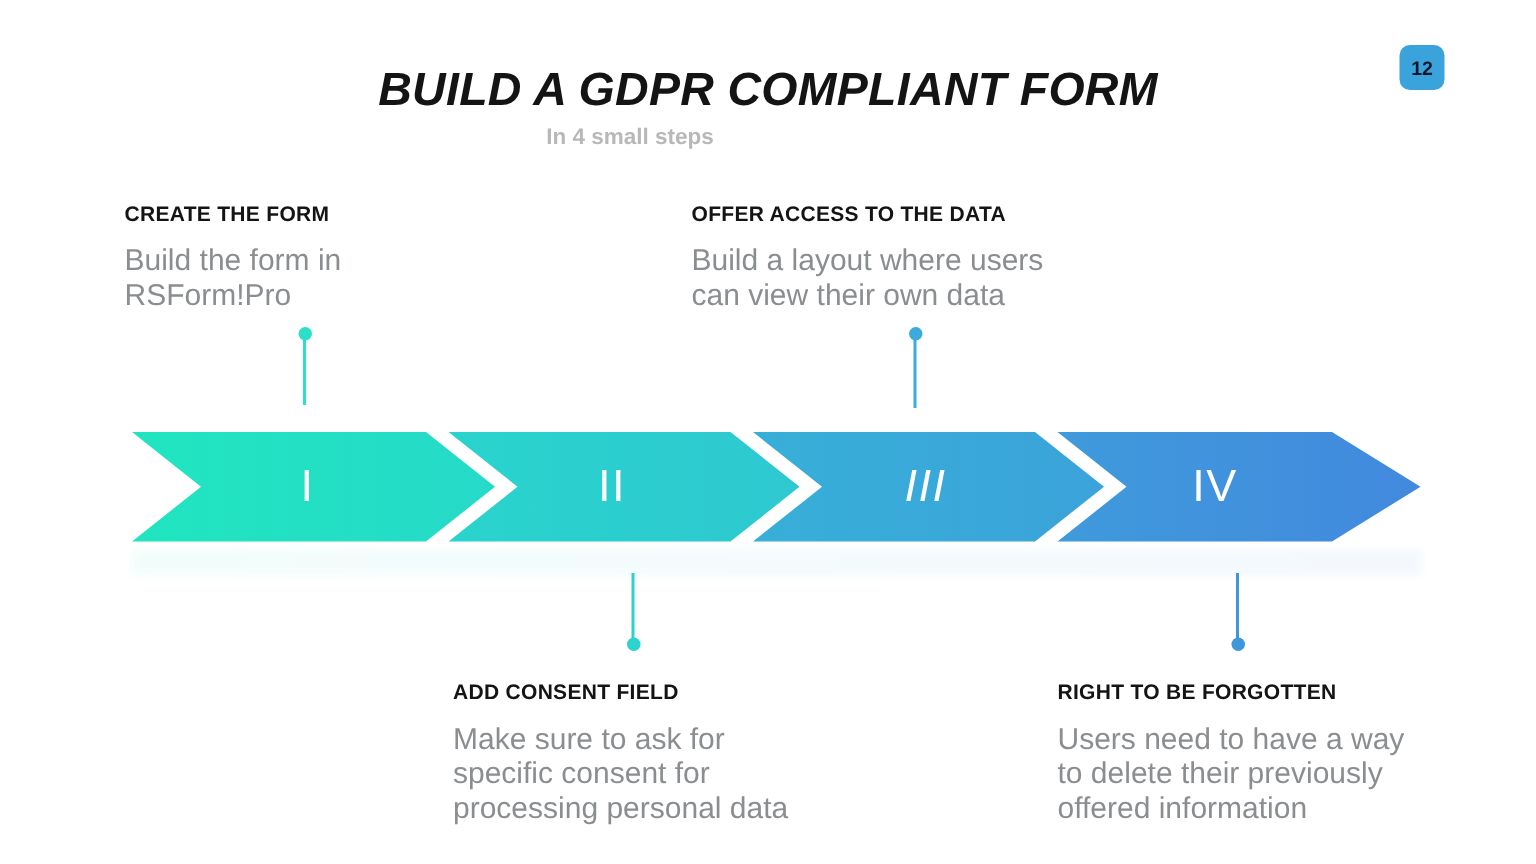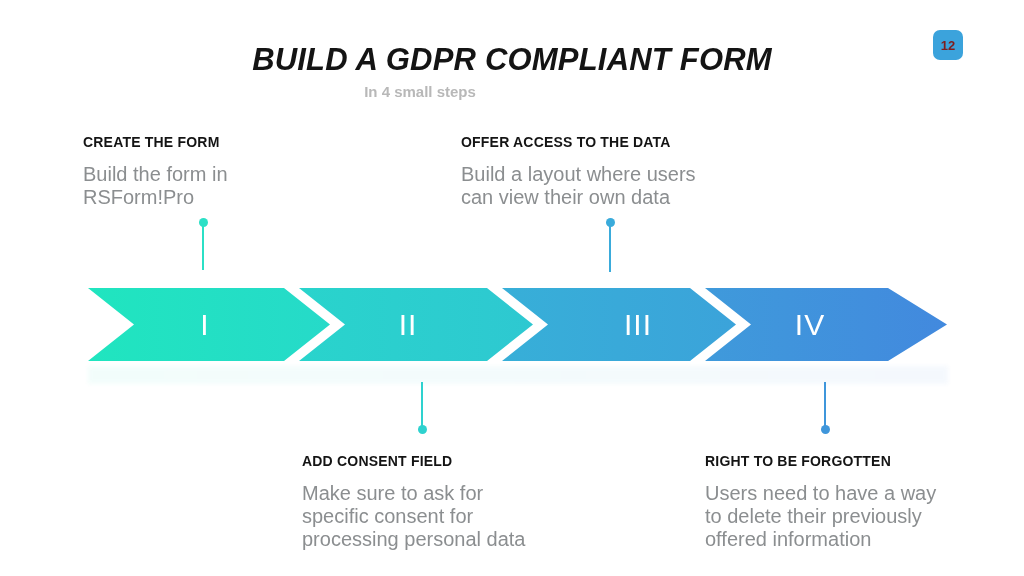--- a/index.html
+++ b/index.html
@@ -5,21 +5,21 @@
   html,body{margin:0;padding:0;}
   body{font-family:"Liberation Sans", sans-serif; background:#ffffff;}
   .slide{position:relative;width:1024px;height:576px;background:#ffffff;overflow:hidden;}
 
   .title{position:absolute;left:0;top:42px;width:1024px;text-align:center;
          font-size:31px;font-weight:800;letter-spacing:0.2px;color:var(--title,#141414);font-style:italic;}
   .subtitle{position:absolute;left:0;top:83px;width:840px;text-align:center;
          font-size:15px;font-weight:700;color:var(--subtitle,#b8b8b8);}
 
   .badge{position:absolute;left:933px;top:30px;width:30px;height:30px;border-radius:7px;
-         background:var(--badge,#3BA3DC);color:#7f1d1d;font-size:13px;font-weight:700;
+         background:var(--badge,#3BA3DC);color:#0f172a;font-size:13px;font-weight:700;
          display:flex;align-items:center;justify-content:center;}
 
   .step{position:absolute;width:240px;}
   .step .head{font-size:14px;font-weight:700;color:var(--heading,#141414);letter-spacing:0.2px;}
   .step .body{margin-top:13px;font-size:20px;line-height:23px;color:var(--body,#8b8e90);white-space:pre-line;}
   .step1{left:83px;top:134px;}
   .step3{left:461px;top:134px;}
   .step2{left:302px;top:453px;}
   .step4{left:705px;top:453px;}
 
@@ -102,21 +102,21 @@
     <polygon fill="url(#g1)" points="88,288 284,288 330,324.5 284,361 88,361 134,324.5"></polygon>
     <polygon fill="url(#g2)" points="299,288 487,288 533,324.5 487,361 299,361 345,324.5"></polygon>
     <polygon fill="url(#g3)" points="502,288 690,288 736,324.5 690,361 502,361 548,324.5"></polygon>
     <polygon fill="url(#g4)" points="705,288 888,288 947,324.5 888,361 705,361 751,324.5"></polygon>
   </svg>
 
   <div class="reflection"></div>
 
   <div class="numeral" style="left:205px;top:325px;">I</div>
   <div class="numeral" style="left:408px;top:325px;">II</div>
-  <div class="numeral" style="left:638px;top:325px;">III</div>
+  <div class="numeral" style="left:617px;top:325px;font-style:italic;">III</div>
   <div class="numeral" style="left:810px;top:325px;">IV</div>
 
   <div class="step step4">
     <div class="head">RIGHT TO BE FORGOTTEN</div>
     <div class="body">Users need to have a way
 to delete their previously
 offered information</div>
   </div>
   <div class="step step2">
     <div class="head">ADD CONSENT FIELD</div>

